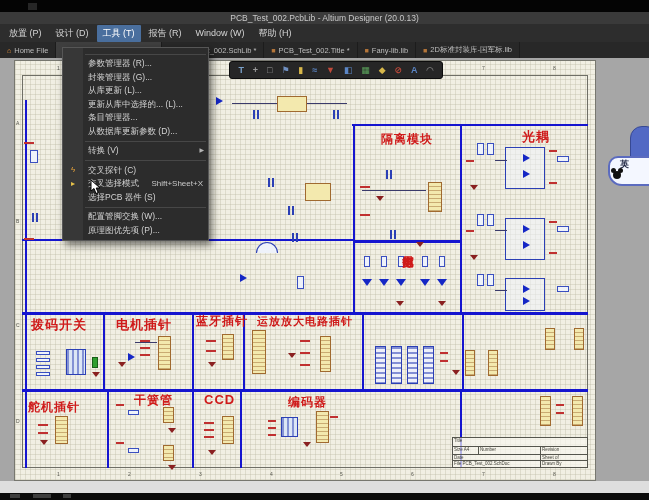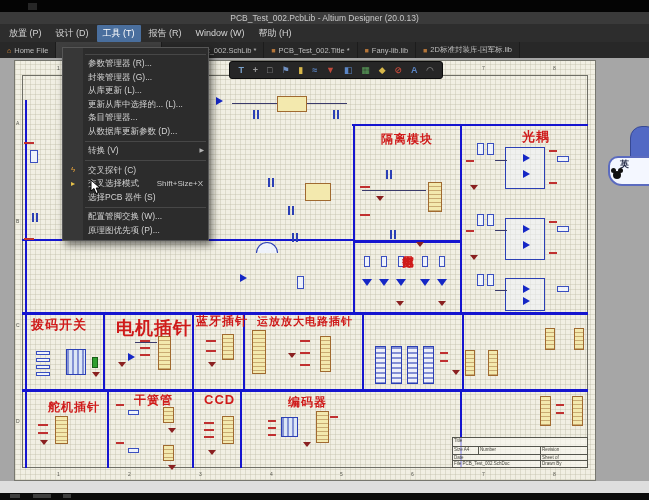--- a/index.html
+++ b/index.html
@@ -299,24 +299,24 @@
       <div class="abs c-conn" style="left: 540px; top: 396px; width: 11px; height: 30px;"></div>
       <div class="abs c-conn" style="left: 572px; top: 396px; width: 11px; height: 30px;"></div>
       <div class="abs c-pin" style="left: 556px; top: 404px; width: 8px; height: 2px;"></div>
       <div class="abs c-pin" style="left: 556px; top: 412px; width: 8px; height: 2px;"></div>
     </div>
   <div id="labels" class="abs" style="left:0;top:0;">
       <div class="abs slabel" style="left: 381px; top: 131px; font-size: 12px;">隔离模块</div>
       <div class="abs slabel" style="left: 522px; top: 128px; font-size: 13px;">光耦</div>
       <div class="abs slabel vert" style="left: 400px; top: 247px; font-size: 11px;">电源指示灯</div>
       <div class="abs slabel" style="left: 31px; top: 316px; font-size: 13px;">拨码开关</div>
-      <div class="abs slabel" style="left: 116px; top: 316px; font-size: 18px;">电机插针</div>
+      <div class="abs slabel" style="left: 116px; top: 316px; font-size: 13px;">电机插针</div>
       <div class="abs slabel" style="left: 196px; top: 313px; font-size: 12px;">蓝牙插针</div>
       <div class="abs slabel" style="left: 257px; top: 314px; font-size: 11px;">运放放大电路插针</div>
-      <div class="abs slabel" style="left: 48px; top: 399px; font-size: 12px;">舵机插针</div>
+      <div class="abs slabel" style="left: 28px; top: 399px; font-size: 12px;">舵机插针</div>
       <div class="abs slabel" style="left: 134px; top: 392px; font-size: 12px;">干簧管</div>
       <div class="abs slabel" style="left: 204px; top: 392px; font-size: 13px;">CCD</div>
       <div class="abs slabel" style="left: 288px; top: 394px; font-size: 12px;">编码器</div>
     </div>
 
   <div class="abs tblock">
     <div class="cell" style="left:0;top:0;width:134px;height:9px;border-right:none;"><span>Title</span></div>
     <div class="cell" style="left:0;top:9px;width:26px;height:8px;"><span>Size</span> <span>A4</span></div>
     <div class="cell" style="left:26px;top:9px;width:62px;height:8px;"><span>Number</span></div>
     <div class="cell" style="left:88px;top:9px;width:46px;height:8px;border-right:none;"><span>Revision</span></div>
@@ -347,21 +347,21 @@
       <div class="mi"><span>参数管理器 (R)...</span></div>
       <div class="mi"><span>封装管理器 (G)...</span></div>
       <div class="mi"><span>从库更新 (L)...</span></div>
       <div class="mi"><span>更新从库中选择的... (L)...</span></div>
       <div class="mi"><span>条目管理器...</span></div>
       <div class="mi"><span>从数据库更新参数 (D)...</span></div>
       <div class="msep"></div>
       <div class="mi"><span>转换 (V)</span><span class="sub">▶</span></div>
       <div class="msep"></div>
       <div class="mi"><span class="ico" style="color: rgb(232, 163, 58);">ϟ</span><span>交叉探针 (C)</span></div>
-      <div class="mi"><span class="ico" style="color: rgb(232, 195, 74);">▸</span><span>交叉选择模式</span><span class="sc">Shift+Size+X</span></div>
+      <div class="mi"><span class="ico" style="color: rgb(232, 195, 74);">▸</span><span>交叉选择模式</span><span class="sc">Shift+Sheet+X</span></div>
       <div class="mi"><span>选择PCB 器件 (S)</span></div>
       <div class="msep"></div>
       <div class="mi"><span>配置管脚交换 (W)...</span></div>
       <div class="mi"><span>原理图优先项 (P)...</span></div>
     </div>
 
   <svg class="abs cursor" style="left:90px;top:179px;" width="12" height="16" viewBox="0 0 12 16">
     <path d="M1 1 L1 12 L4 9.5 L6 14.5 L8.2 13.5 L6.2 9 L10 9 Z" fill="#fff" stroke="#000" stroke-width="1"></path>
   </svg>
 

